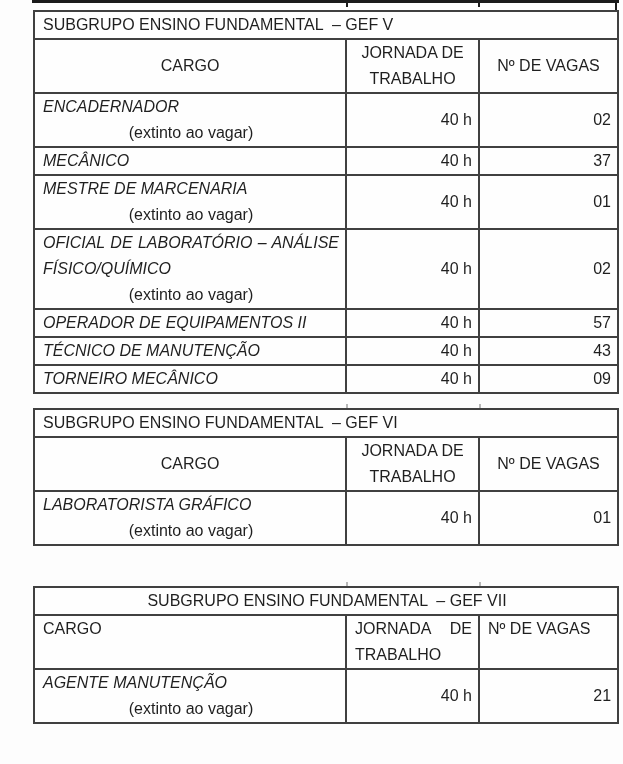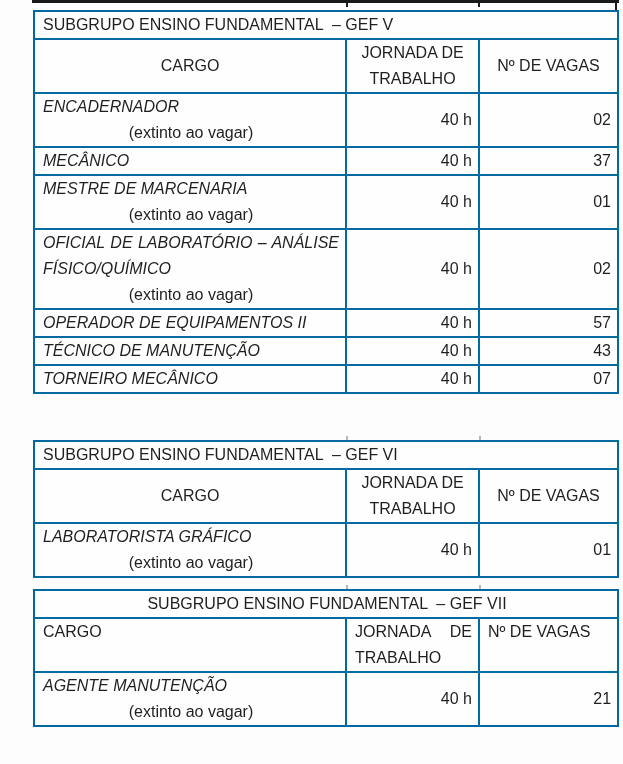--- a/index.html
+++ b/index.html
@@ -30,43 +30,43 @@
   .edge-line .stub.s1 { left: 314px; }
   .edge-line .stub.s2 { left: 446px; }
   .edge-line .stub.s3 { left: 583px; height: 7px; }
 
   .tbl-wrap {
     position: relative;
     margin-left: 33px;
     width: 584px;
   }
   .t1 { margin-top: 10px; }
-  .t2 { margin-top: 46px; }
-  .t3 { margin-top: 11px; }
+  .t2 { margin-top: 14px; }
+  .t3 { margin-top: 40px; }
 
   
   .ghost {
     position: absolute; top: -4px;
     width: 2px; height: 4px;
     background: #b8b8b8;
   }
   .ghost.g1 { left: 313px; }
   .ghost.g2 { left: 446px; }
 
   table.doc-table {
     border-collapse: collapse;
     width: 584px;
     table-layout: fixed;
   }
   col.c1 { width: 312px; }
   col.c2 { width: 133px; }
   col.c3 { width: 139px; }
 
   table.doc-table td {
-    border: 2px solid #0369a1;
+    border: 2px solid #404040;
     font-size: 16px;
     line-height: 26px;
     vertical-align: middle;
     padding: 0 6px 0 8px;
     background: #fefefe;
   }
 
   td.title {
     white-space: pre-wrap;     
     text-align: left;
@@ -163,21 +163,21 @@
           </td>
           <td class="jornada">40 h</td>
           <td class="vagas">43</td>
         </tr>
         <tr class="data-row">
           <td class="cargo">
             <div class="cargo-title">TORNEIRO MECÂNICO</div>
             <div class="cargo-note"></div>
           </td>
           <td class="jornada">40 h</td>
-          <td class="vagas">07</td>
+          <td class="vagas">09</td>
         </tr>
       </tbody>
     </table>
   </div>
 
   <div class="tbl-wrap t2 head-center">
     <span class="ghost g1"></span>
     <span class="ghost g2"></span>
     <table class="doc-table">
       <colgroup>

